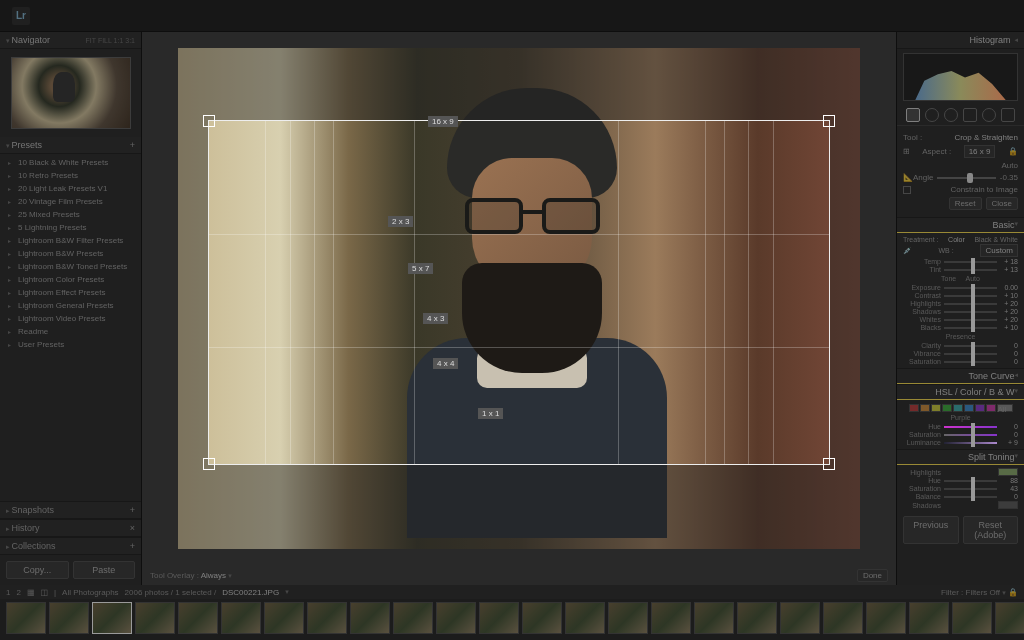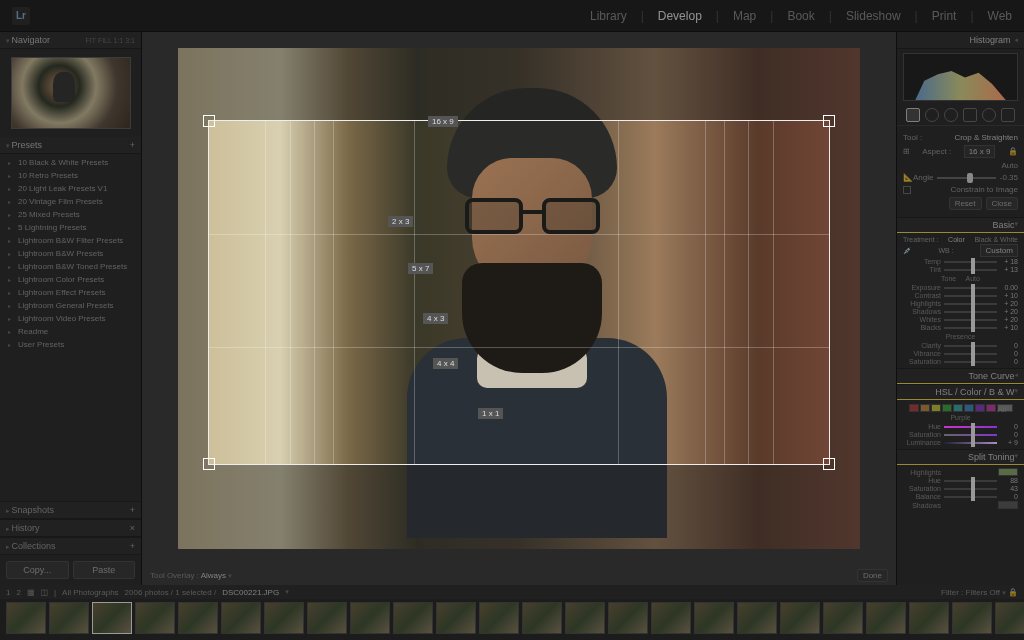--- a/index.html
+++ b/index.html
@@ -81,35 +81,20 @@
 .checkbox { width:8px; height:8px; border:1px solid #666; display:inline-block;}
 .tri { font-size:7px; color:#666;}
 </style>
 </head>
 <body>
 
 <div class="header">
   <div class="header-left">
     <div class="lr-logo">Lr</div>
   </div>
-  <div class="modules">
-    <span>Library</span>
-      <span class="sep">|</span>
-    <span class="active">Develop</span>
-      <span class="sep">|</span>
-    <span>Map</span>
-      <span class="sep">|</span>
-    <span>Book</span>
-      <span class="sep">|</span>
-    <span>Slideshow</span>
-      <span class="sep">|</span>
-    <span>Print</span>
-      <span class="sep">|</span>
-    <span>Web</span>
-  </div>
 </div>
 
 <div class="main">
   <div class="left-panel">
     <div class="panel-header">
       <span><span class="tri">▾ </span><span class="title">Navigator</span></span>
       <span class="nav-modes">FIT  FILL  1:1  3:1</span>
     </div>
     <div class="nav-thumb"></div>
     <div class="panel-header">
@@ -373,20 +358,24 @@
       <div class="slider-row">
           <span class="lbl">Balance</span>
           <div class="bar"></div>
           <span class="val">0</span>
         </div>
       <div class="slider-row">
           <span class="lbl">Shadows</span>
           <div class="sw" style="background:#555;width:20px"></div>
         </div>
     </div>
+    <div class="bottom-buttons">
+      <div class="btn">Previous</div>
+      <div class="btn">Reset (Adobe)</div>
+    </div>
   </div>
 </div>
 
 <div class="filmstrip-area">
   <div class="fs-toolbar">
     <div class="left">
       <span>1</span>
       <span>2</span>
       <span>▦</span>
       <span>◫</span>

